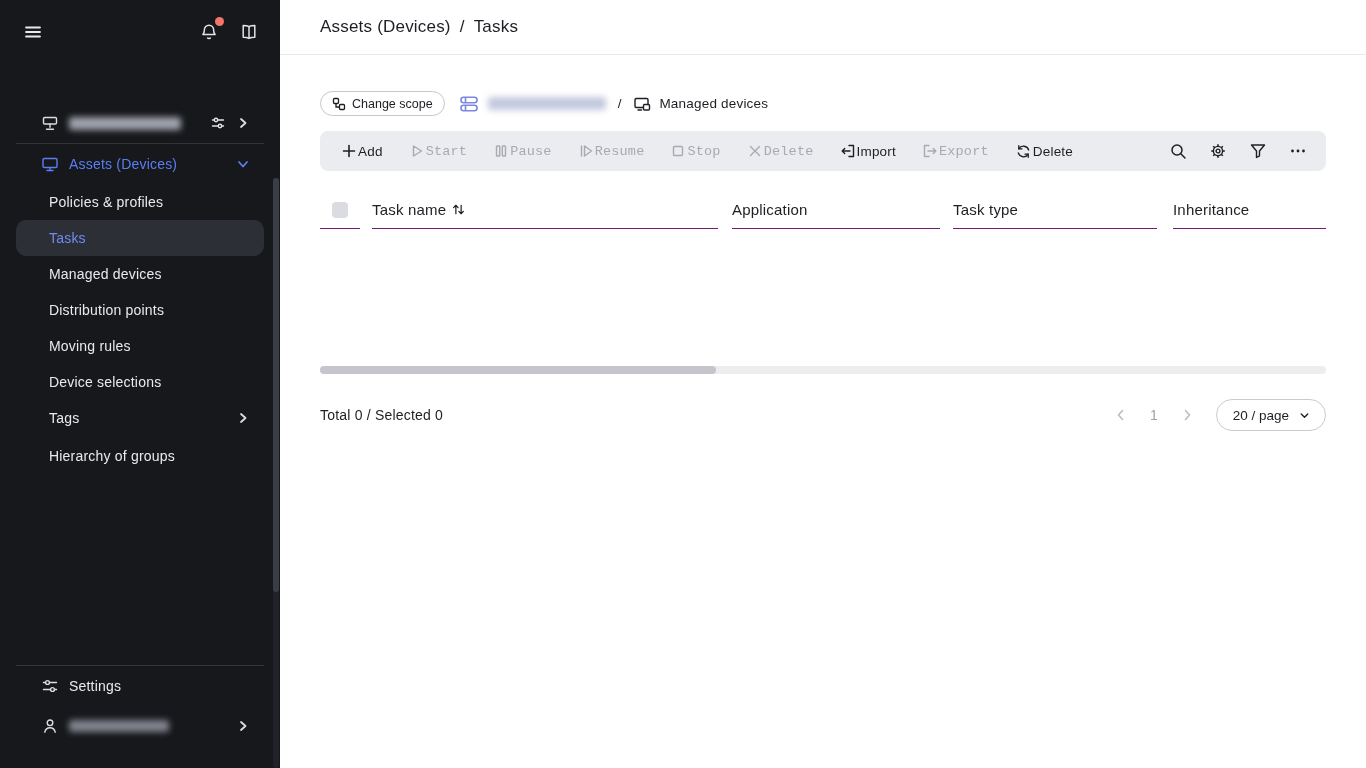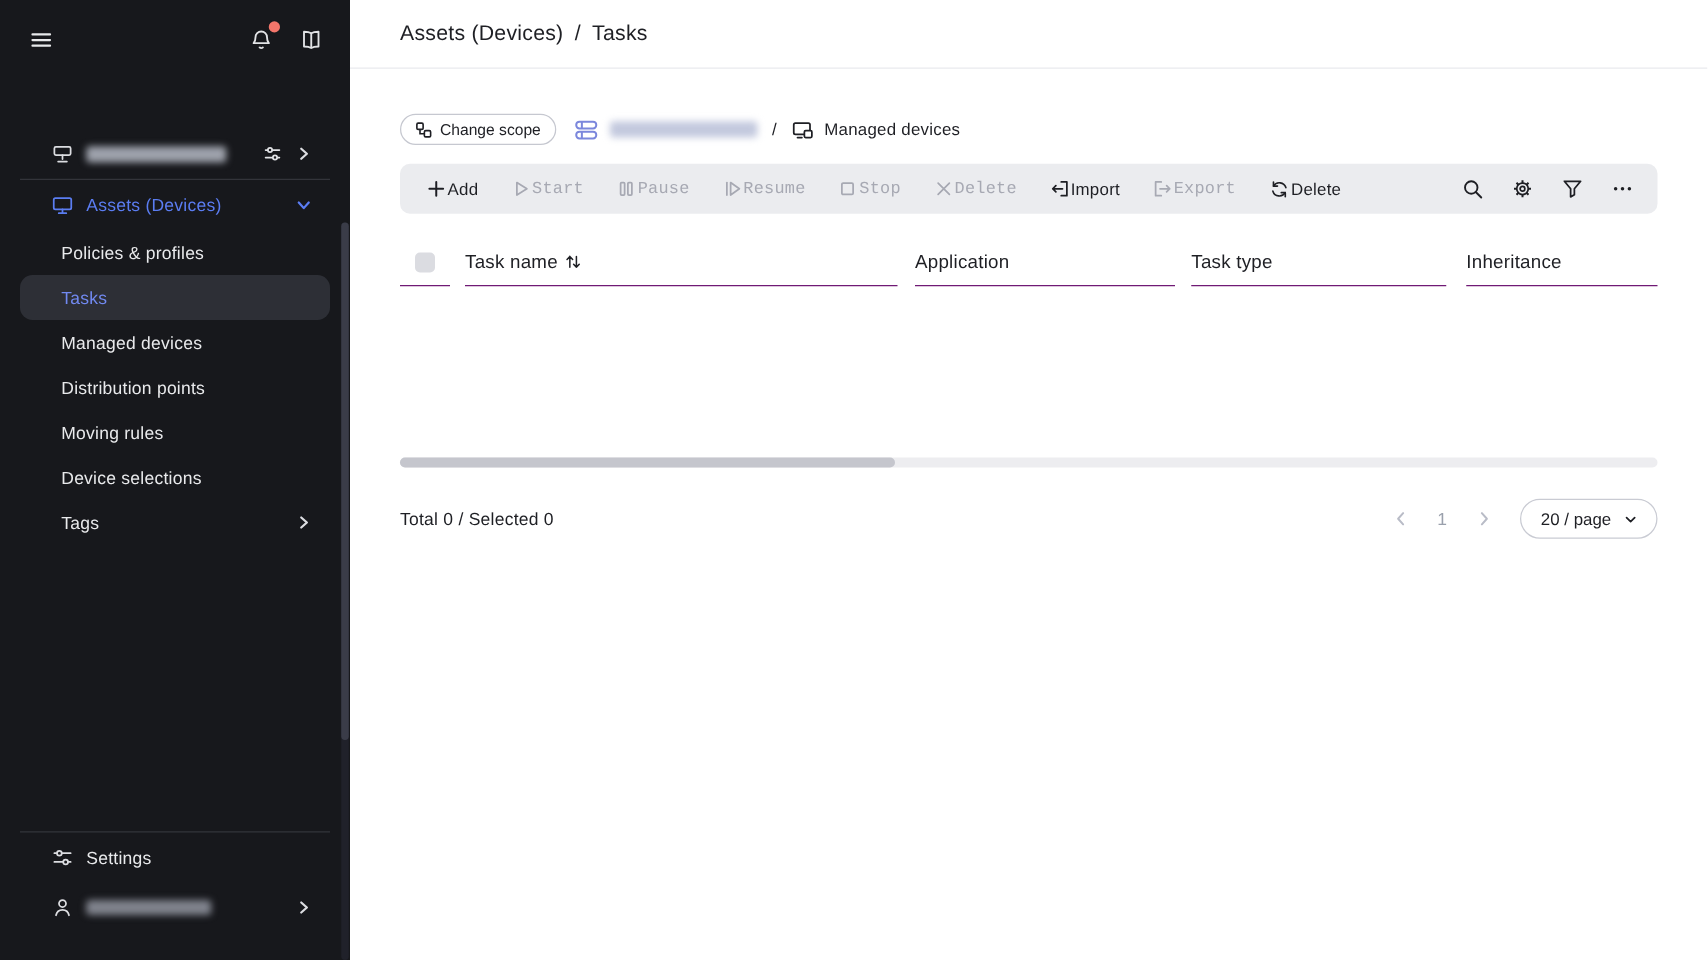--- a/index.html
+++ b/index.html
@@ -163,20 +163,23 @@
       <span>Device selections</span>
     </div>
     <div class="sub-item">
       <span>Tags</span>
       <span class="trail">
         <svg width="14" height="14" viewBox="0 0 14 14" fill="none" stroke="currentColor" stroke-width="1.8" stroke-linecap="round" stroke-linejoin="round">
             <path d="M5 3l4.5 4L5 11"></path>
           </svg>
       </span>
     </div>
+    <div class="sub-item" style="margin-top:2px;">
+      <span>Hierarchy of groups</span>
+    </div>
   </nav>
 
   <div class="side-bottom">
     <div class="nav-divider"></div>
     <div class="nav-item">
       <span class="nicon">
         <svg width="18" height="18" viewBox="0 0 18 18" fill="none" stroke="currentColor" stroke-width="1.4" stroke-linecap="round">
             <path d="M2.5 5.5h13M2.5 12.5h13"></path>
             <circle cx="6.5" cy="5.5" r="1.9" fill="#17181c"></circle>
             <circle cx="11.5" cy="12.5" r="1.9" fill="#17181c"></circle>

